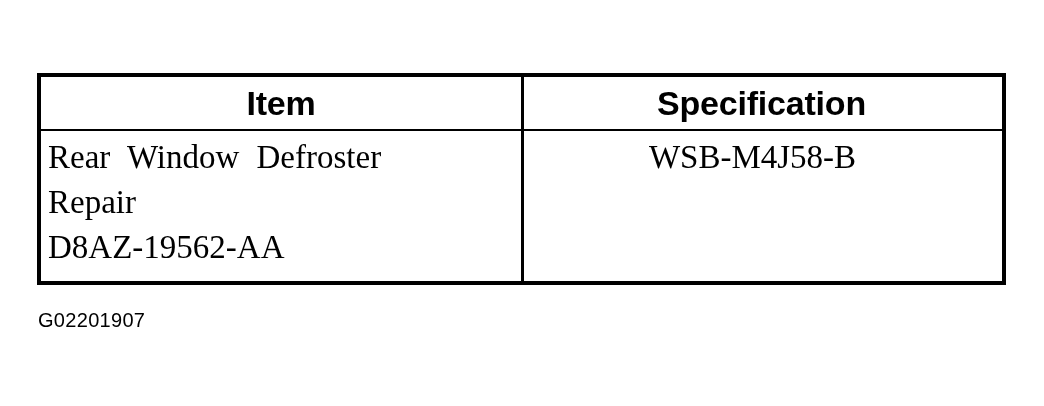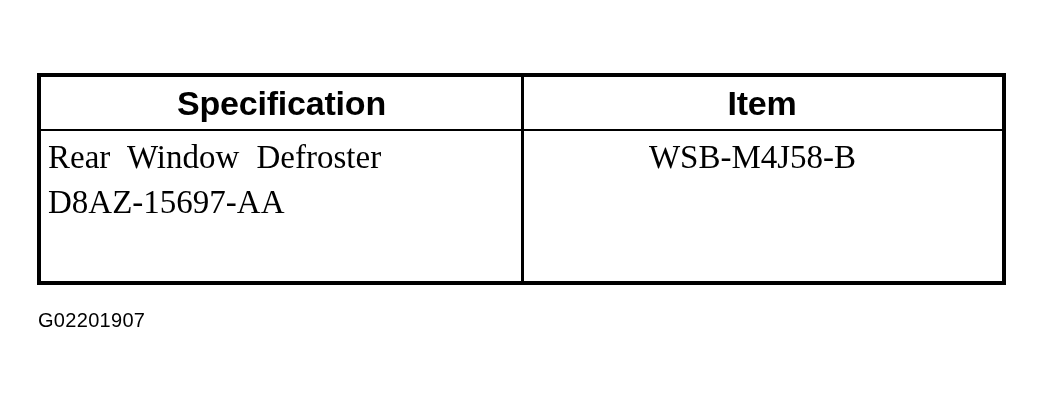--- a/index.html
+++ b/index.html
@@ -139,34 +139,35 @@
     text-align: right;
   }
 </style>
 </head>
 <body>
 
 <div class="spec-table">
   <div class="table-inner">
 
     <div class="header-row">
+      <div class="header-cell col-item">
+        <span class="header-text">Item</span>
+      </div>
       <div class="header-cell col-spec">
         <span class="header-text">Specification</span>
-      </div>
-      <div class="header-cell col-item">
-        <span class="header-text">Item</span>
       </div>
     </div>
 
     <div class="header-rule"></div>
 
     <div class="body-row">
       <div class="body-cell col-item">
         <div class="item-line line-stretch">Rear Window Defroster</div>
-        <div class="item-line">D8AZ-15697-AA</div>
+        <div class="item-line">Repair</div>
+        <div class="item-line">D8AZ-19562-AA</div>
       </div>
       <div class="body-cell col-spec">
         <div class="spec-value">WSB-M4J58-B</div>
       </div>
     </div>
 
     <div class="col-divider"></div>
 
   </div>
 </div>

